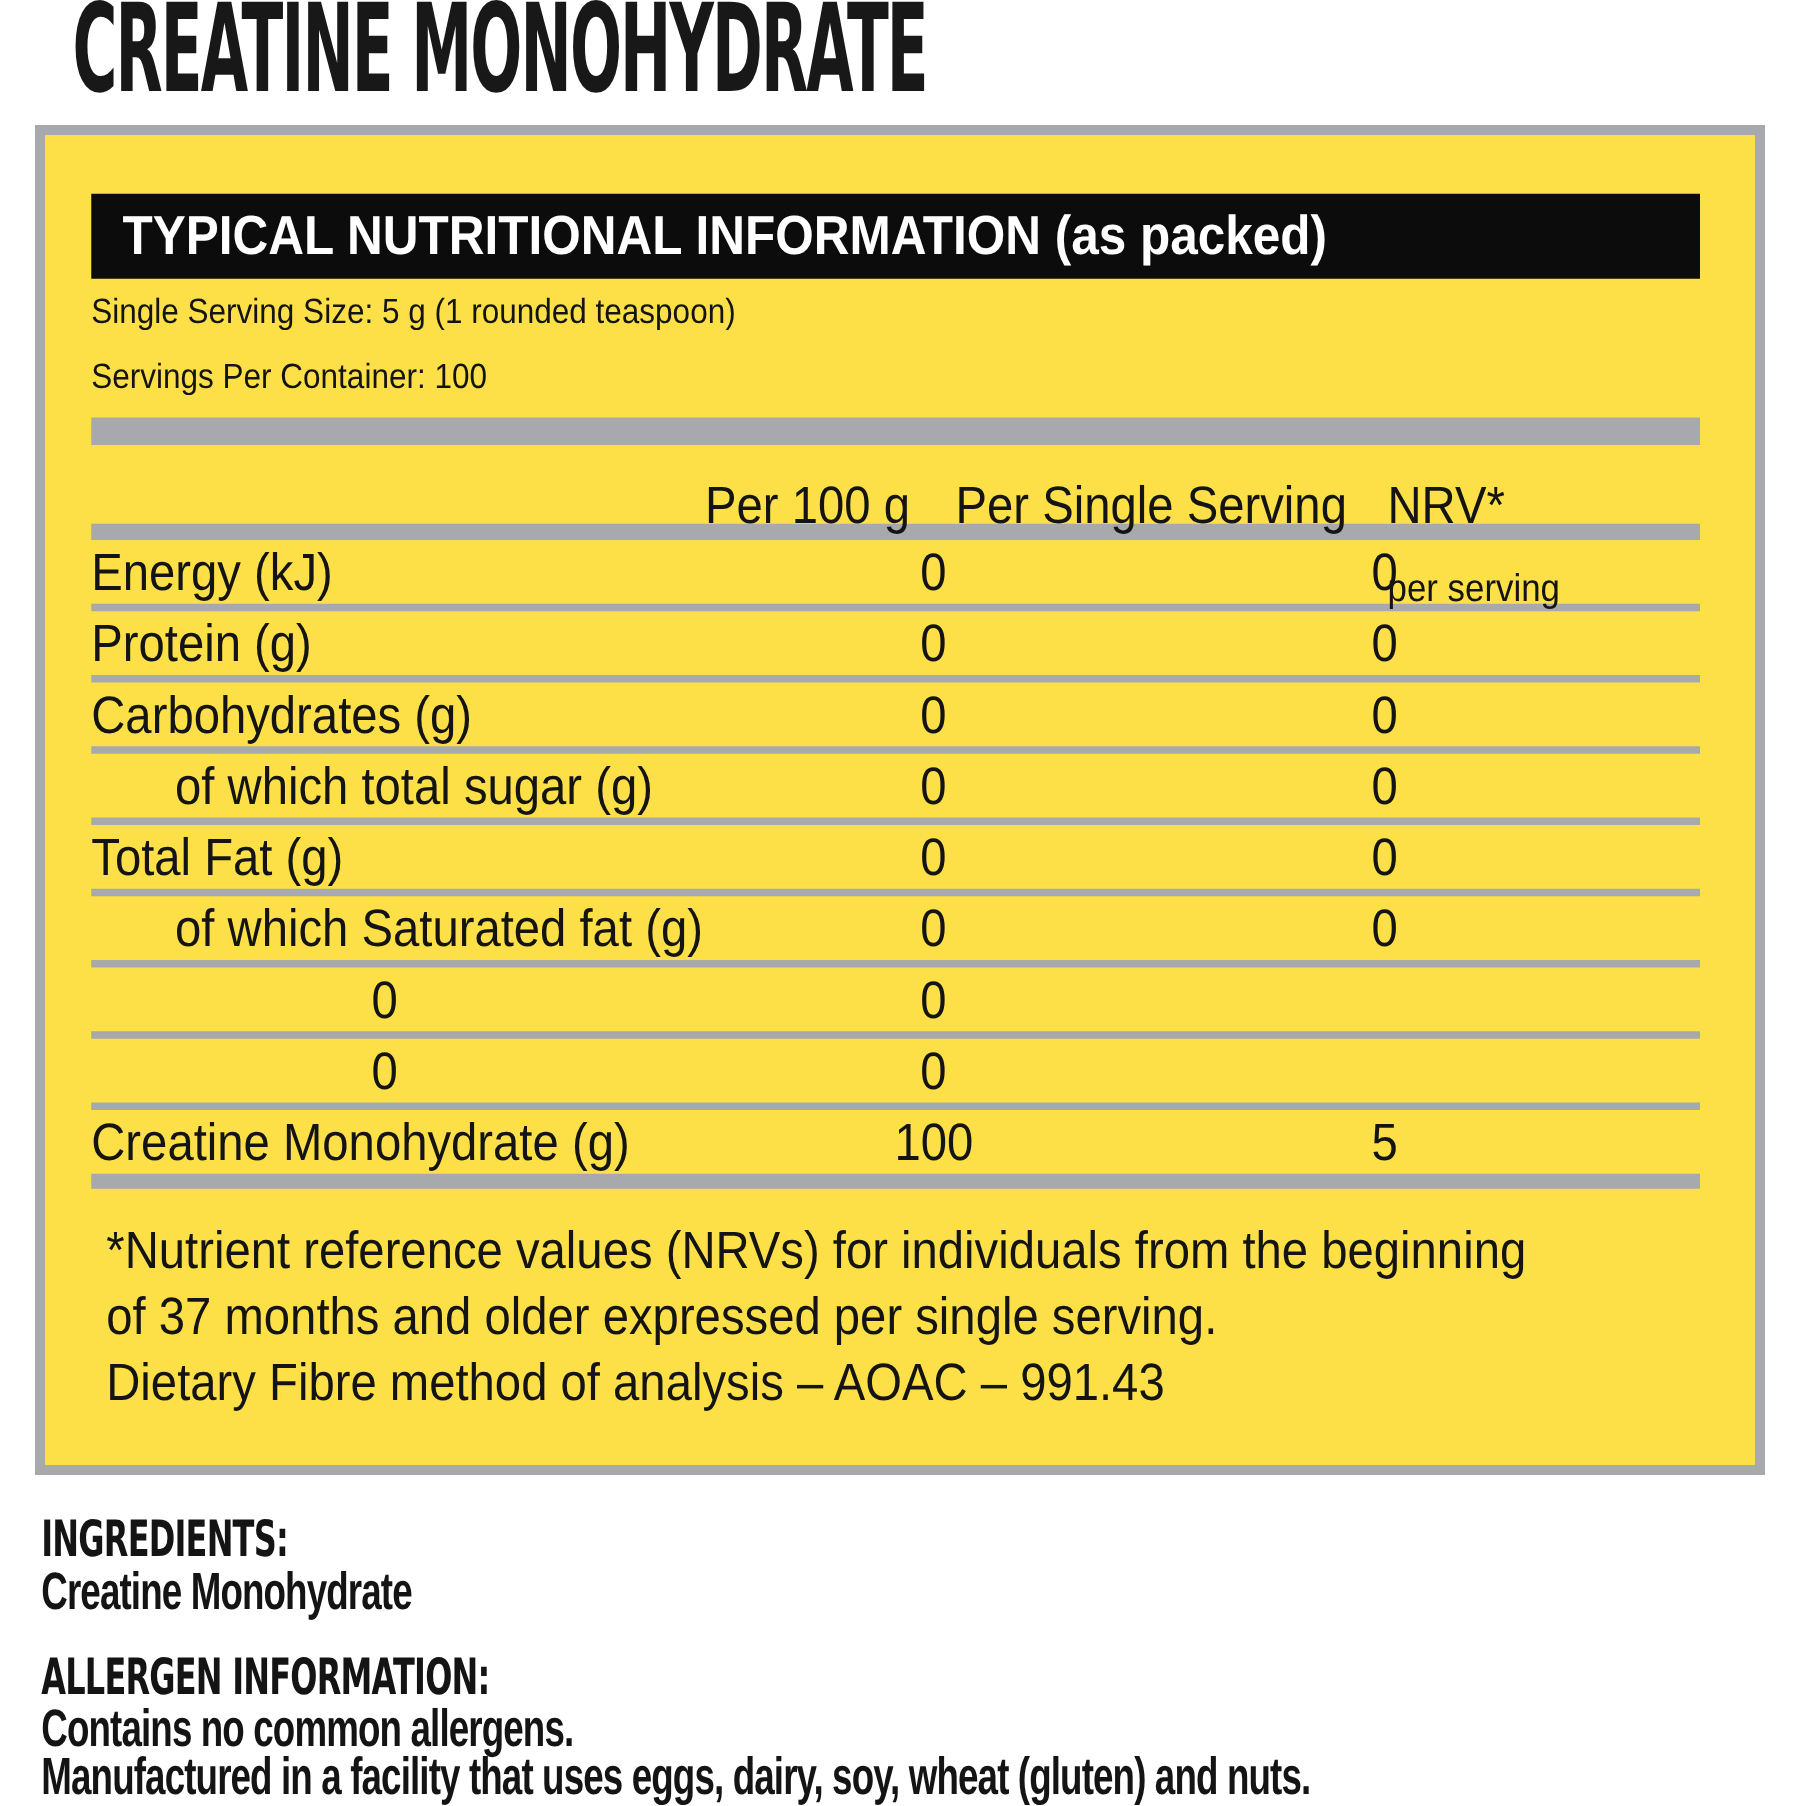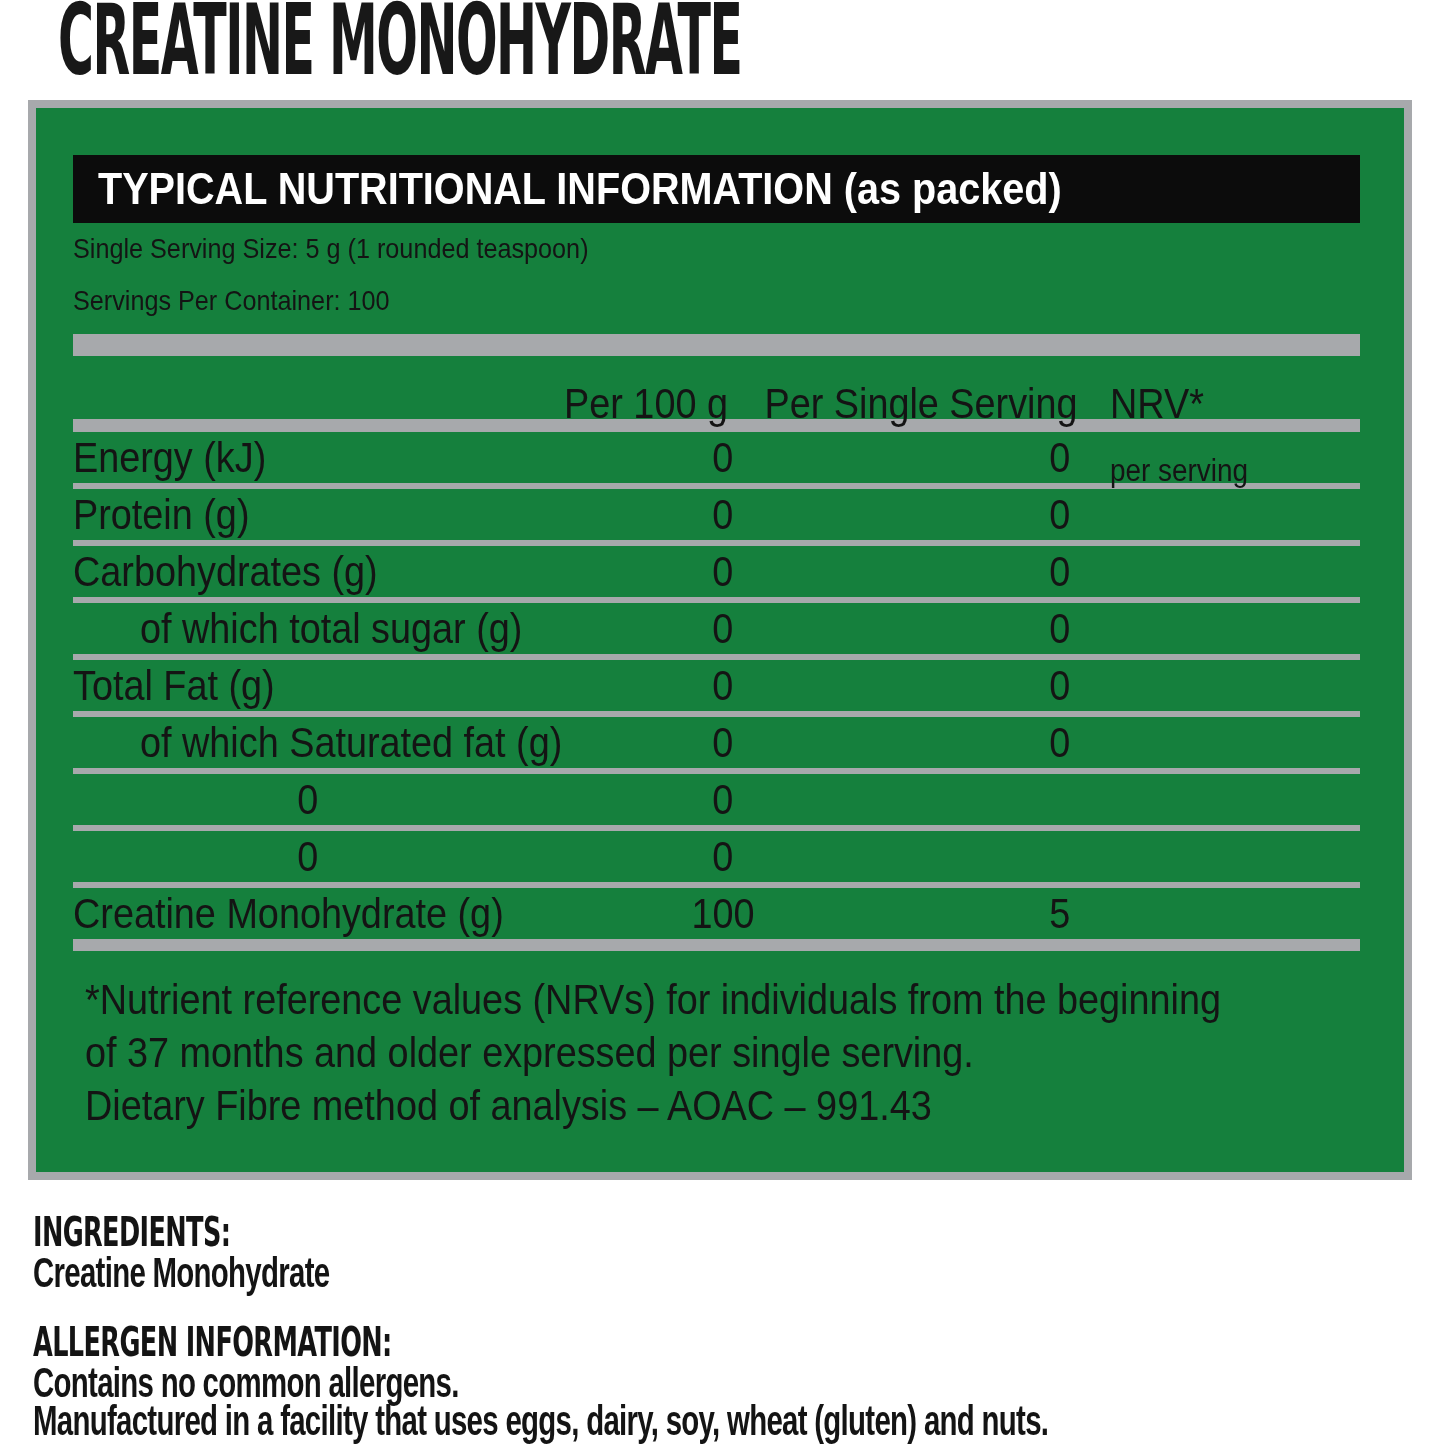--- a/index.html
+++ b/index.html
@@ -17,21 +17,21 @@
   .title{
     position:absolute;left:58px;top:-6px;height:92px;line-height:92px;
     font-family:"DejaVu Sans","Liberation Sans",sans-serif;
     font-weight:bold;font-size:98px;color:#181818;
   }
   .title .cx{transform:scaleX(0.50);letter-spacing:-3px;}
 
   
   .panel{
     position:absolute;left:28px;top:100px;width:1384px;height:1080px;
-    border:8px solid #a7a9ac;box-sizing:border-box;background:#15803d;
+    border:8px solid #a7a9ac;box-sizing:border-box;background:#fde047;
     padding:0 44px 0 37px;
   }
   .black-bar{
     margin-top:47px;height:68px;line-height:68px;background:#0c0c0c;
     color:#ffffff;font-weight:bold;font-size:44px;padding-left:25px;
     box-sizing:border-box;
   }
   .serving-line{font-size:28px;line-height:52px;}
   .serving-line:first-of-type{margin-top:10px;}
 
@@ -44,21 +44,21 @@
   .col-headers .hdr{position:absolute;top:16px;height:63px;line-height:63px;}
   .hdr.h1{left:573px;transform:translateX(-50%);}
   .hdr.h2{left:848px;transform:translateX(-50%);}
   .hdr.h3{left:1037px;}
   .hdr.h3 .sub{font-size:31px;}
 
   
   .trow{
     display:grid;grid-template-columns:470px 360px 314px 143px;
     align-items:center;height:57px;border-bottom:6px solid #a7a9ac;
-    box-sizing:border-box;font-size:42px;
+    box-sizing:border-box;font-size:42px;gap:24px;
   }
   .trow.last{height:63px;border-bottom-width:12px;}
   .trow .lbl{padding-left:0;}
   .trow.indent .lbl{padding-left:67px;}
   .trow .num{text-align:center;}
 
   
   .footnotes{margin-top:22px;font-size:42px;line-height:53px;margin-left:12px;}
 
   

